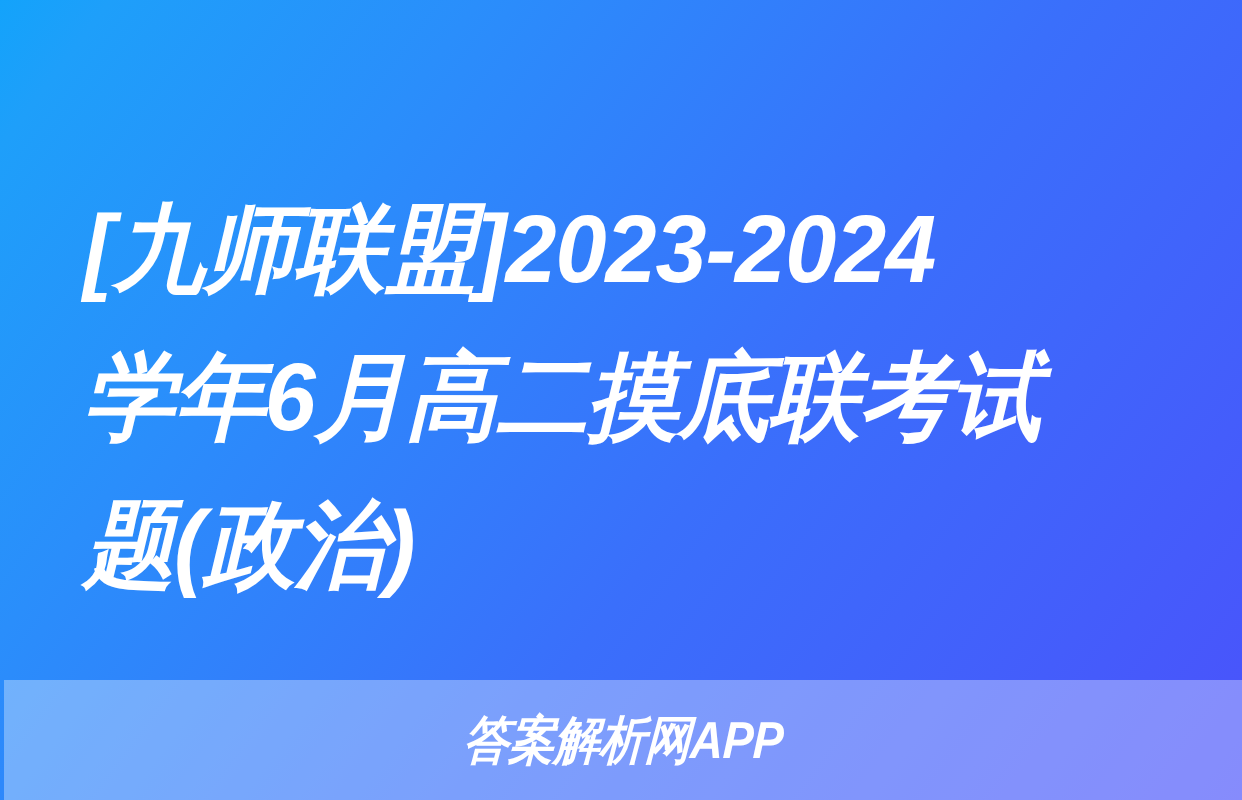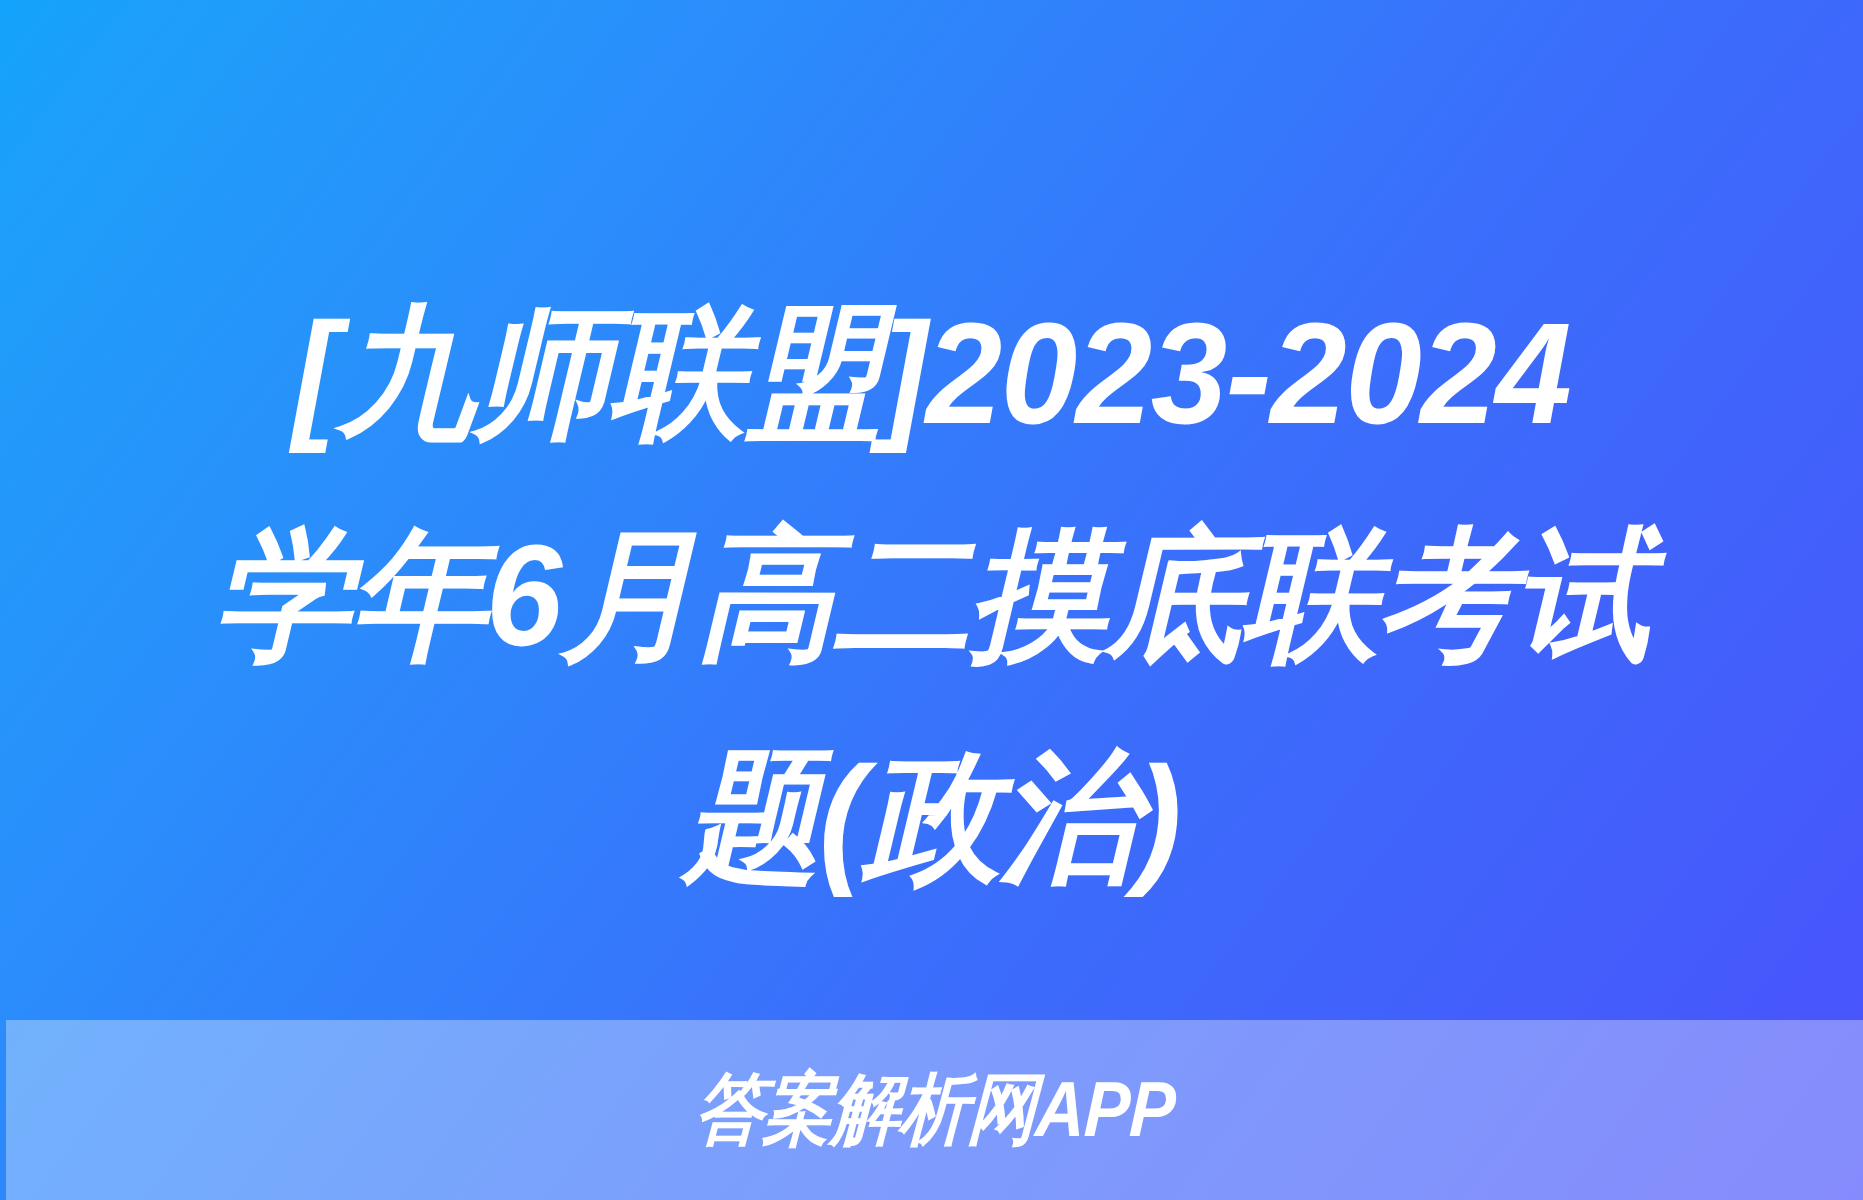--- a/index.html
+++ b/index.html
@@ -21,21 +21,21 @@
   }
 
   
   .title-block {
     position: absolute;
     left: 0;
     right: 0;
     top: 176px;
     padding: 0 58px;
     box-sizing: border-box;
-    text-align: center;
+    text-align: left;
     z-index: 3;
   }
 
   .title-line {
     display: block;
     color: #ffffff;
     font-family: "Liberation Sans", "DejaVu Sans", sans-serif;
     font-size: 96px;
     line-height: 148px;
     font-weight: 700;

